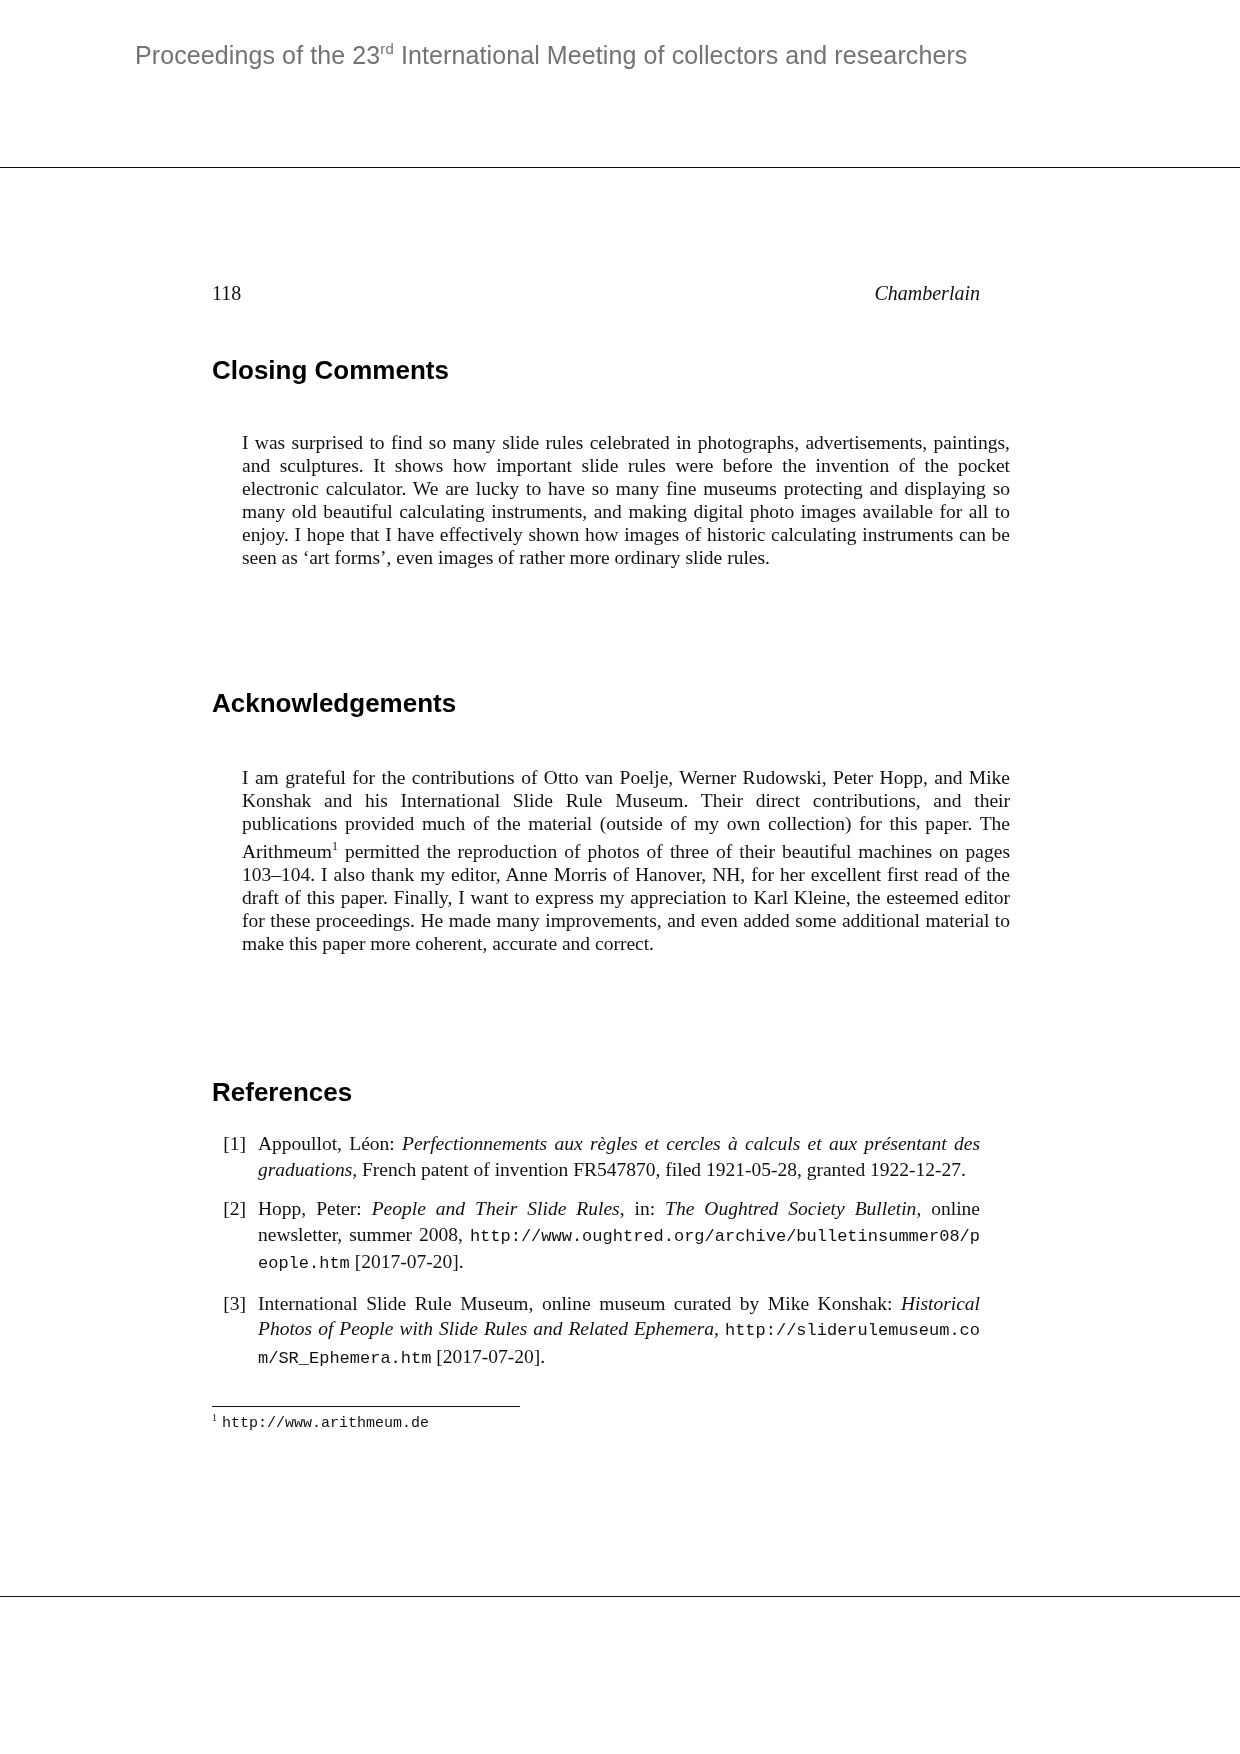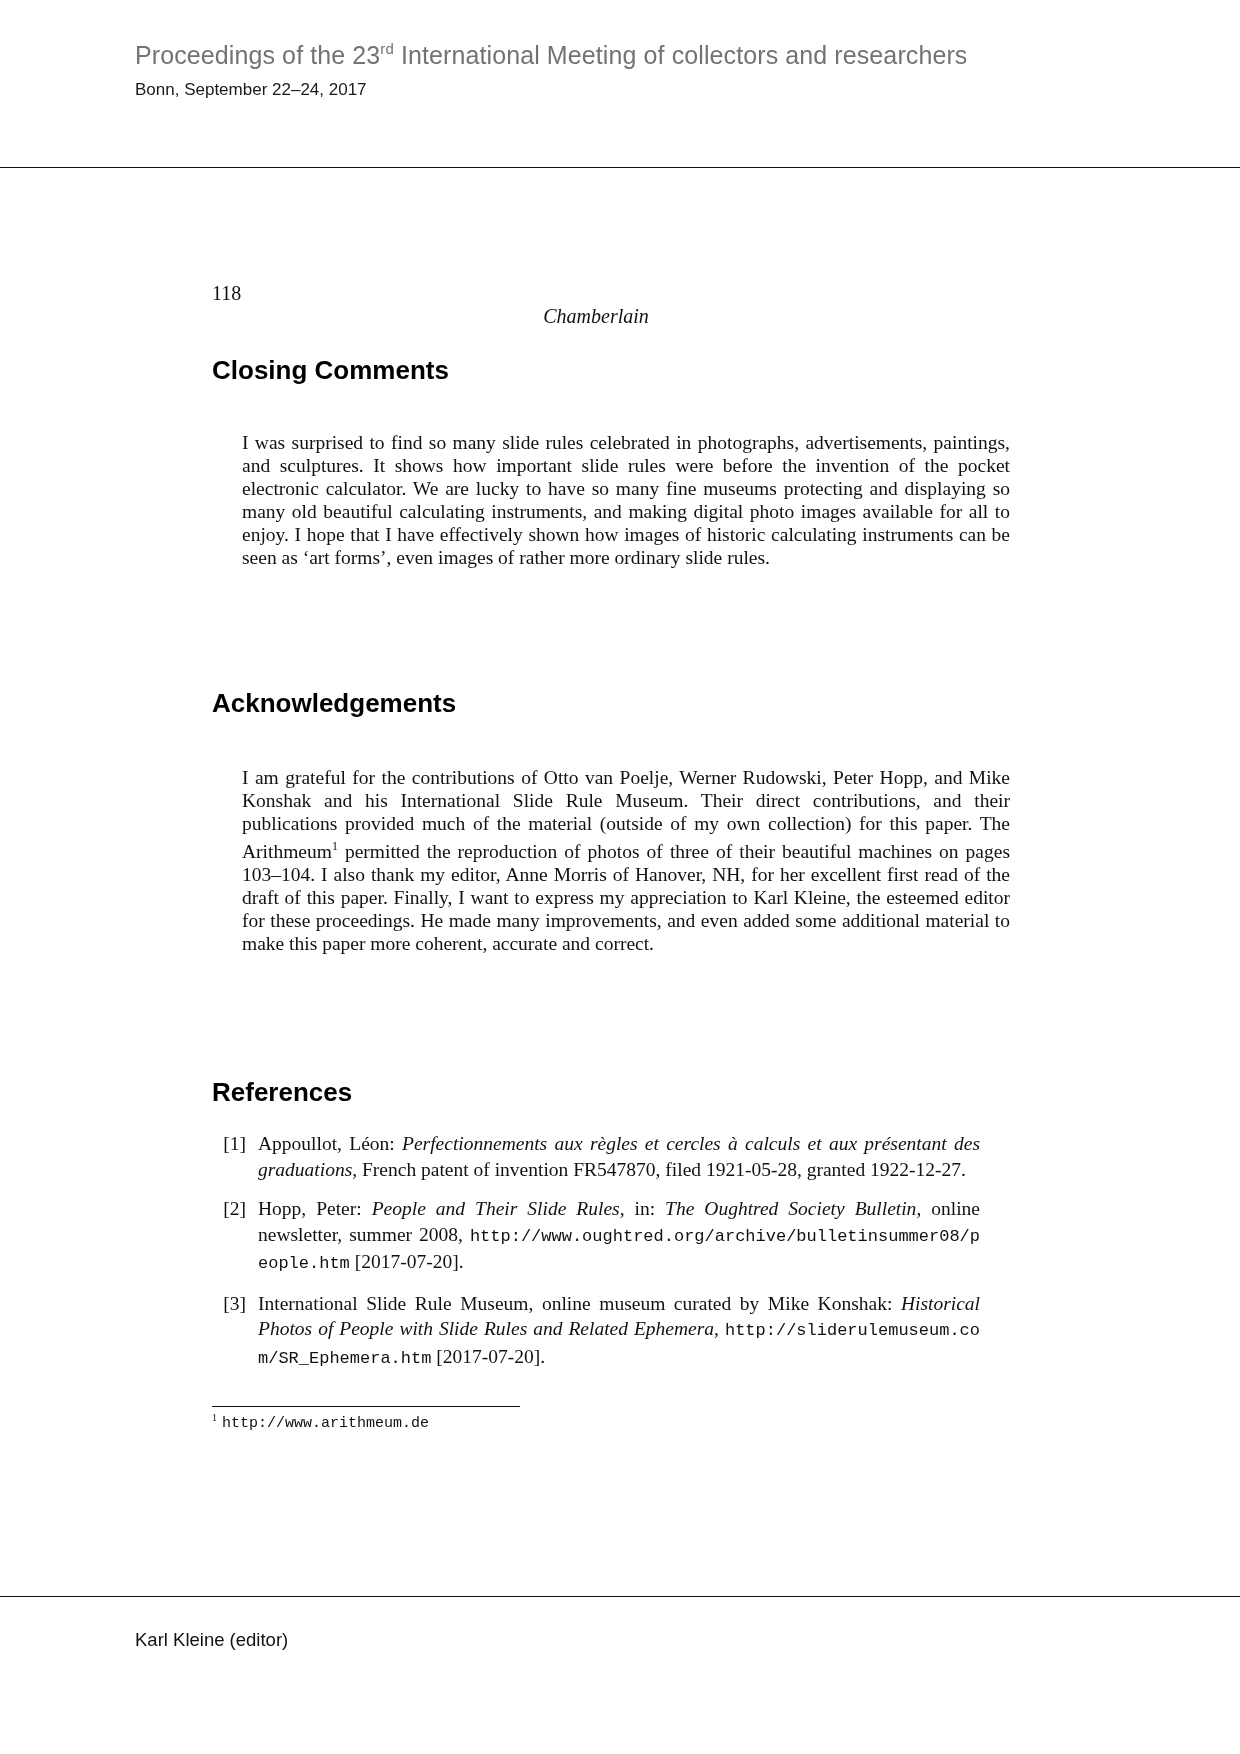--- a/index.html
+++ b/index.html
@@ -1,17 +1,17 @@
 <!DOCTYPE html>
 <html><head>
   <meta charset="utf-8">
   <style>
     html, body { margin: 0; padding: 0; background: #ffffff; }
     body { width: 1240px; height: 1754px; position: relative; overflow: hidden; color: #111; }
-    .serif { font-family: "Liberation Serif", "DejaVu Serif", serif; flex-direction: column; }
+    .serif { font-family: "Liberation Serif", "DejaVu Serif", serif; }
     .mono { font-family: "Liberation Mono", "DejaVu Sans Mono", monospace; }
 
     .proc-header { position: absolute; left: 135px; top: 38px; width: 980px; }
     .proc-title { font-size: 25px; line-height: 34px; font-weight: 300; letter-spacing: 0.1px; color: #737373; font-family: "Liberation Sans", sans-serif; }
     .proc-title sup { font-size: 15px; vertical-align: 10px; line-height: 0; }
     .proc-sub { font-size: 17px; margin-top: 8px; font-family: "Liberation Sans", sans-serif; color: #1a1a1a; }
     .rule-full { position: absolute; left: 0; width: 1240px; height: 0; border-top: 1.5px solid #111; }
     .running-head { position: absolute; left: 212px; top: 282px; width: 768px; display: flex; justify-content: space-between; font-size: 20px; }
     .running-head .author { font-style: italic; text-align: center; }
 
@@ -30,21 +30,20 @@
     .footnote sup { font-size: 10px; margin-right: 5px; font-family: "Liberation Serif", serif; }
 
     .pub-footer { position: absolute; left: 135px; top: 1627px; font-family: "Liberation Sans", sans-serif; font-size: 18.5px; line-height: 26px; color: #111; }
     .pub-footer .book { font-weight: bold; }
   </style>
 </head>
 <body>
 
 <div class="proc-header">
   <div class="proc-title"><span>Proceedings of the 23</span><sup>rd</sup><span> International Meeting of collectors and researchers</span><br></div>
-  <div class="proc-sub">Bonn, September 22–24, 2017</div>
 </div>
 <div class="rule-full" style="top:167px;"></div>
 
 <div class="running-head serif">
   <span>118</span>
   <span class="author">Chamberlain</span>
 </div>
 
 <h2 class="section-title" style="top:355px;">Closing Comments</h2>
 <p class="para serif" style="top:413px;">I was surprised to find so many slide rules celebrated in photographs, advertisements, paintings, and sculptures. It shows how important slide rules were before the invention of the pocket electronic calculator. We are lucky to have so many fine museums protecting and displaying so many old beautiful calculating instruments, and making digital photo images available for all to enjoy. I hope that I have effectively shown how images of historic calculating instruments can be seen as ‘art forms’, even images of rather more ordinary slide rules.</p>
@@ -66,14 +65,13 @@
     <span class="num">[3]</span>
     <span class="body"><span>International Slide Rule Museum, online museum curated by Mike Konshak: </span><i>Historical Photos of People with Slide Rules and Related Ephemera</i><span>, </span><span class="mono" style="word-break:break-all;">http://sliderulemuseum.com/SR_Ephemera.htm</span><span> [2017-07-20].</span></span>
   </li>
 </ol>
 
 <div class="fn-rule"></div>
 <div class="footnote"><sup>1</sup><span class="mono">http://www.arithmeum.de</span></div>
 
 <div class="rule-full" style="top:1596px;"></div>
 <div class="pub-footer">
-  <div>Karl Kleine (editor)</div>
 </div>
 
 </body></html>

